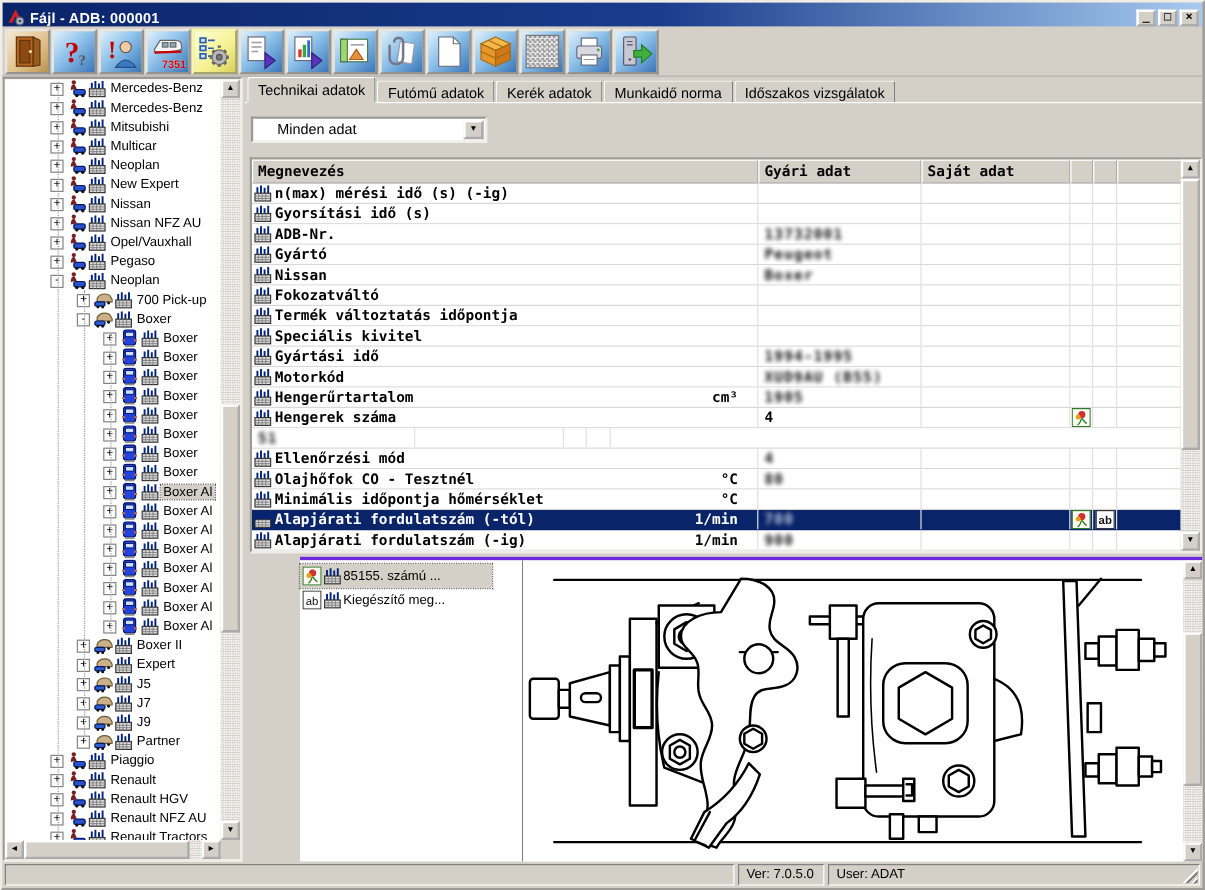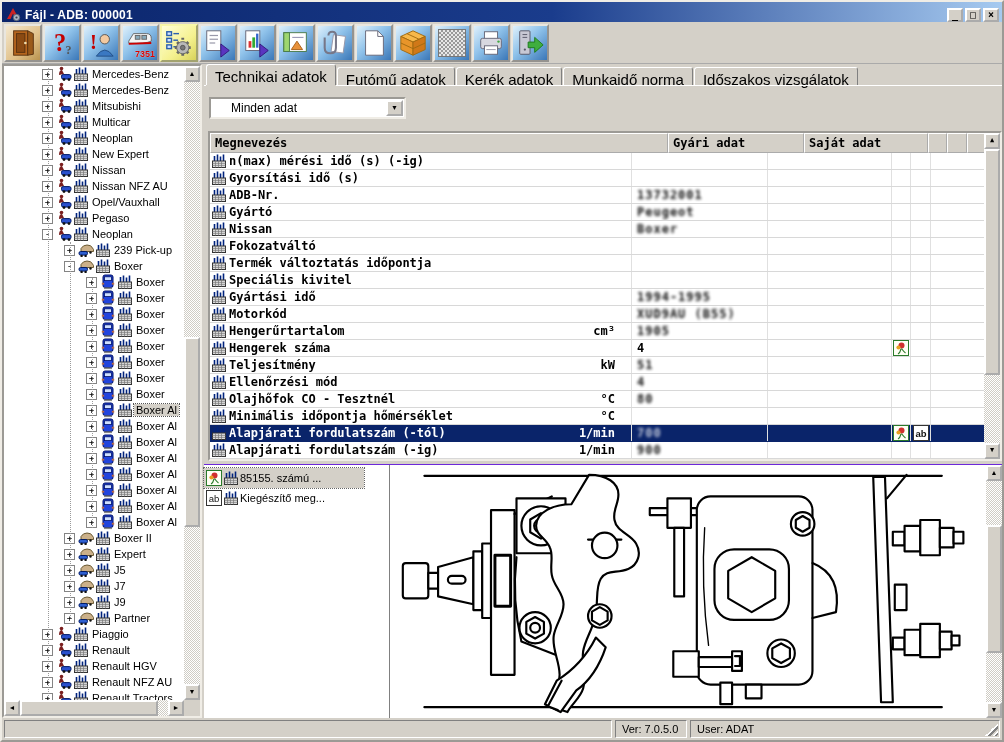--- a/index.html
+++ b/index.html
@@ -47,21 +47,21 @@
     font-size:7px;line-height:11px;text-align:center;user-select:none;}
   .sb-track-v,.sb-track-h{background:repeating-conic-gradient(#fff 0% 25%, #cfccc4 0% 50%) 0 0/2px 2px;}
   .sb-thumb{background:#d4d0c8;border:2px outset #fff;}
   .tree-vscroll{position:absolute;right:0;top:0;bottom:16px;width:16px;display:flex;flex-direction:column;}
   .tree-hscroll{position:absolute;left:0;bottom:0;right:16px;height:16px;display:flex;}
   .tree-corner{position:absolute;right:0;bottom:0;width:16px;height:16px;background:#d4d0c8;}
   .flex1{flex:1;}
   
   .right-panel{flex:1;display:flex;flex-direction:column;min-width:0;background:#d4d0c8;padding-left:2px;}
   .tabs{height:21px;flex:0 0 21px;display:flex;align-items:flex-end;padding-left:2px;}
-  .tab{font-size:15px;padding:3px 8px 3px 8px;background:#d4d0c8;border:1px solid #808080;border-bottom:none;
+  .tab{font-size:12px;padding:3px 8px 3px 8px;background:#d4d0c8;border:1px solid #808080;border-bottom:none;
     border-top-left-radius:3px;border-top-right-radius:3px;margin-right:1px;height:18px;
     border-left-color:#fff;border-top-color:#fff;color:#000;white-space:nowrap;}
   .tab.active{height:21px;background:#d4d0c8;font-weight:normal;border-left-color:#fff;border-top-color:#fff;
     box-shadow:0 2px 0 #d4d0c8;z-index:2;}
   .tabbody{flex:0 0 374px;border-top:1px solid #fff;padding-top:11px;}
   .combo{margin-left:5px;width:197px;height:22px;border:2px inset #f0ede6;background:#fff;display:flex;align-items:center;}
   .combo-text{flex:1;font-size:12px;padding-left:20px;color:#000;white-space:nowrap;}
   .combo-btn{width:17px;height:16px;margin-right:1px;background:#d4d0c8;border:2px outset #fff;
     font-size:7px;line-height:11px;text-align:center;}
   
@@ -83,21 +83,21 @@
   .c-x3{flex:1;border-right:none;}
   .nm{padding-left:1px;}
   .unit{margin-left:auto;padding-right:16px;}
   .censored{filter:blur(1.6px);opacity:.95;letter-spacing:1px;}
   .trow.sel .censored{color:#c9cfdf;}
   .trow .ticon{margin:0 1px;}
   .sel-dither{background:repeating-conic-gradient(#0a246a 0% 25%, #cfd4e8 0% 50%) 0 0/2px 2px;padding:0;}
   .dt-vscroll{position:absolute;right:0;top:0;bottom:0;width:16px;display:flex;flex-direction:column;background:#d4d0c8;}
   
   .splitter{height:3px;flex:0 0 3px;}
-  .bottom{flex:1;display:flex;min-height:0;border-top:1px solid #6d28d9;background:#fff;}
+  .bottom{flex:1;display:flex;min-height:0;border-top:3px solid #6d28d9;background:#fff;margin-left:46px;}
   .attach{width:186px;flex:0 0 186px;background:#fff;border-right:1px solid #808080;padding-top:3px;}
   .attach-item{height:20px;display:flex;align-items:center;font-size:11px;padding-left:2px;white-space:nowrap;}
   .attach-item.selected{background:#d4d0c8;outline:1px dotted #666;width:160px;}
   .imgpanel{flex:1;position:relative;background:#fff;overflow:hidden;}
   .imgpanel svg.pump{position:absolute;left:0;top:4px;width:calc(100% - 16px);height:calc(100% - 8px);}
   .img-vscroll{position:absolute;right:0;top:0;bottom:0;width:16px;display:flex;flex-direction:column;}
   
   .statusbar{height:22px;flex:0 0 22px;display:flex;align-items:center;gap:3px;padding:2px 2px 2px 2px;background:#d4d0c8;}
   .sb-cell{height:18px;border:1px solid;border-color:#808080 #fff #fff #808080;
     font-size:11px;display:flex;align-items:center;padding-left:6px;color:#000;}
@@ -512,21 +512,21 @@
                 <circle cx="12.5" cy="10.5" r="1.2" fill="#111" stroke="none"></circle>
               </svg>
             </span>
             <span class="ticon">
               <svg viewBox="0 0 16 16">
                 <path d="M3.5 8 V3 M6.5 8 V1.5 M9.5 8 V3.5 M12.5 8 V1.5" stroke="#00237d" stroke-width="1.6" fill="none"></path>
                 <rect x="1.5" y="8" width="13" height="6.5" fill="#dcdcdc" stroke="#333" stroke-width="1"></rect>
                 <path d="M1.5 10.4 h13 M1.5 12.4 h13 M4.5 8 v6.5 M7.5 8 v6.5 M10.5 8 v6.5" stroke="#777" stroke-width="0.7" fill="none"></path>
               </svg>
             </span>
-            <span class="tree-label">239 Pick-up</span>
+            <span class="tree-label">700 Pick-up</span>
           </div>
           <div class="tree-row" style="padding-left: 60px;">
             <span class="expander">-</span>
             <span class="ticon">
               <svg viewBox="0 0 16 16">
                 <path d="M3 6.5 q2 -3.5 6 -3.5 q4.5 0 5.5 3 l1 1.5 v2 H3 z" fill="#cbb089" stroke="#6b5a33" stroke-width="1"></path>
                 <rect x="1" y="9.5" width="8.5" height="3.6" rx="1.6" fill="#2e5fd0" stroke="#001a66" stroke-width="1"></rect>
                 <circle cx="3.6" cy="13.9" r="1.2" fill="#111" stroke="none"></circle>
                 <circle cx="7.6" cy="13.9" r="1.2" fill="#111" stroke="none"></circle>
                 <circle cx="12.5" cy="10.5" r="1.2" fill="#111" stroke="none"></circle>
@@ -1112,21 +1112,21 @@
         </div>
 
       <div class="tabbody">
         <div class="combo">
           <span class="combo-text">Minden adat</span>
           <span class="combo-btn" id="combo-arrow">▼</span>
         </div>
 
         <div class="dtable">
           <div class="thead">
-            <div class="th" style="width:458px">Megnevezés</div>
+            <div class="th" style="width:422px">Megnevezés</div>
             <div class="th" style="width:136px">Gyári adat</div>
             <div class="th" style="width:124px">Saját adat</div>
             <div class="th" style="width:19px"></div>
             <div class="th" style="width:20px"></div>
             <div class="th" style="flex:1"></div>
           </div>
           <div class="tbody" id="tbody">
               <div class="trow">
                 <div class="td c-name">
                   <span class="ticon">
@@ -1394,31 +1394,20 @@
                       <circle cx="8.5" cy="5.5" r="3" fill="#d03030" stroke="none"></circle>
                       <circle cx="5.5" cy="7.5" r="2.1" fill="#e8a020" stroke="none"></circle>
                       <path d="M8 9 q-1 4 -3 5 M8.5 8.5 q2 3 4 4.5" stroke="#2a7a2a" stroke-width="1.1" fill="none"></path>
                     </svg>
                   </span>
                 </div>
                 <div class="td c-x2"></div>
                 <div class="td c-x3"></div>
               </div>
               <div class="trow">
-                <div class="td c-name">
-                  <span class="ticon">
-                    <svg viewBox="0 0 16 16">
-                      <path d="M3.5 8 V3 M6.5 8 V1.5 M9.5 8 V3.5 M12.5 8 V1.5" stroke="#00237d" stroke-width="1.6" fill="none"></path>
-                      <rect x="1.5" y="8" width="13" height="6.5" fill="#dcdcdc" stroke="#333" stroke-width="1"></rect>
-                      <path d="M1.5 10.4 h13 M1.5 12.4 h13 M4.5 8 v6.5 M7.5 8 v6.5 M10.5 8 v6.5" stroke="#777" stroke-width="0.7" fill="none"></path>
-                    </svg>
-                  </span>
-                  <span class="nm">Teljesítmény</span>
-                  <span class="unit">kW</span>
-                </div>
                 <div class="td c-fac">
                   <span class="censored">51</span>
                 </div>
                 <div class="td c-own">
                   <span></span>
                 </div>
                 <div class="td c-x1"></div>
                 <div class="td c-x2"></div>
                 <div class="td c-x3"></div>
               </div>

